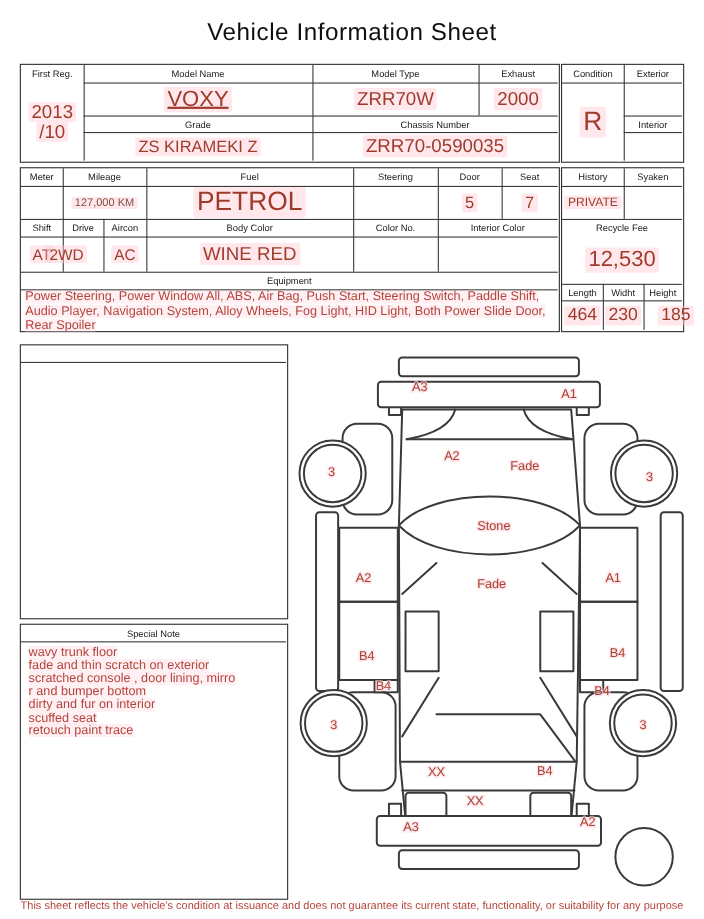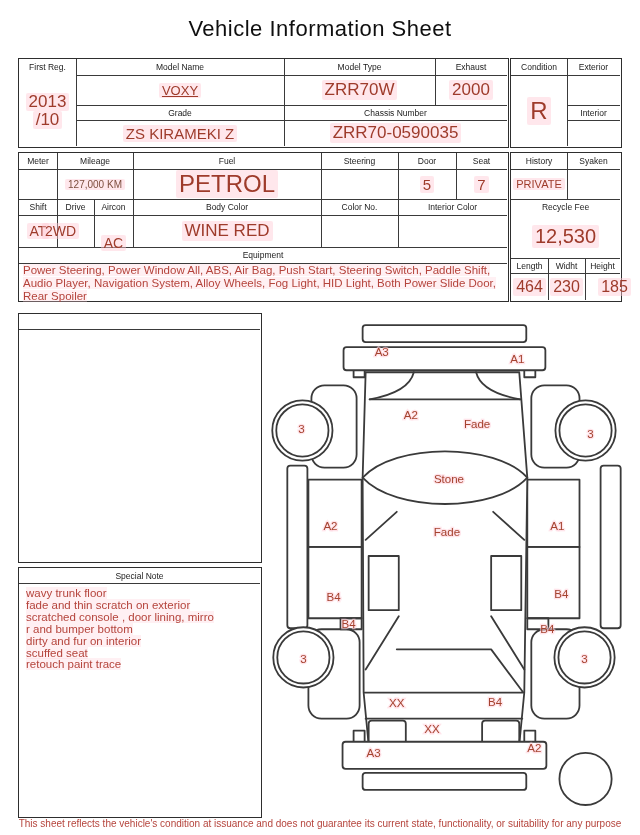--- a/index.html
+++ b/index.html
@@ -11,21 +11,21 @@
   .vl{position:absolute;width:1px;background:#3a3a3a;}
   .hl{position:absolute;height:1px;background:#3a3a3a;}
   .c{position:absolute;display:flex;align-items:center;justify-content:center;
      text-align:center;box-sizing:border-box;}
   .hd{font-size:8.5px;color:#1b1b1b;white-space:nowrap;}
   .v{color:#9e3b2b;}
   .hal{background:rgba(255,202,213,.45);border-radius:2px;padding:0 3px;white-space:nowrap;}
   .halS{background:rgba(255,205,216,.3);}
   .col{flex-direction:column;}
   .fs10{font-size:10px;}.fs11{font-size:11px;}.fs14{font-size:14px;}.fs15{font-size:15px;}
-  .fs16{font-size:16px;}.fs17{font-size:17px;}.fs18{font-size:13px;text-decoration:underline;}.fs19{font-size:24px;}
+  .fs16{font-size:16px;}.fs17{font-size:17px;}.fs18{font-size:20px;text-decoration:underline;}.fs19{font-size:24px;}
   .fs20{font-size:20px;}.fs24{font-size:24px;}
   .equip{position:absolute;left:4px;top:111px;width:483px;height:38px;
          font-size:11.5px;line-height:13.2px;color:#b5443c;text-align:left;}
   .snl{font-size:11.5px;line-height:11.9px;color:#b5443c;white-space:nowrap;}
   .notes{position:absolute;left:7px;top:20px;width:232px;}
   .footer{position:absolute;top:818px;left:0;width:640px;text-align:center;
           font-size:10px;color:#b5443c;}
   .diagram{position:absolute;left:268px;top:315px;width:372px;height:492px;}
   #diagram-labels text{font-family:"Liberation Sans","DejaVu Sans",sans-serif;
           font-size:11.5px;fill:#a5432f;stroke:#ffd2dc;stroke-width:2.5px;
@@ -121,21 +121,21 @@
       </div>
     <div class="c hd" style="left:0;top:46px;width:38px;height:16px;">Shift</div>
     <div class="c v fs14" style="left:0;top:62px;width:38px;height:32px;">
         <span class="hal">AT</span>
       </div>
     <div class="c hd" style="left:38px;top:46px;width:37px;height:16px;">Drive</div>
     <div class="c v fs14" style="left:23px;top:62px;width:37px;height:32px;">
         <span class="hal">2WD</span>
       </div>
     <div class="c hd" style="left:75px;top:46px;width:39px;height:16px;">Aircon</div>
-    <div class="c v fs14" style="left:75px;top:62px;width:39px;height:32px;margin-top:12px;">
+    <div class="c v fs14" style="left:75px;top:62px;width:39px;height:32px;">
         <span class="hal">AC</span>
       </div>
     <div class="c hd" style="left:114px;top:46px;width:188px;height:16px;">Body Color</div>
     <div class="c v fs17" style="left:114px;top:62px;width:188px;height:32px;">
         <span class="hal">WINE RED</span>
       </div>
     <div class="c hd" style="left:302px;top:46px;width:77px;height:16px;">Color No.</div>
     <div class="c v fs14" style="left:302px;top:62px;width:77px;height:32px;"></div>
     <div class="c hd" style="left:379px;top:46px;width:109px;height:16px;">Interior Color</div>
     <div class="c v fs14" style="left:379px;top:62px;width:109px;height:32px;"></div>

